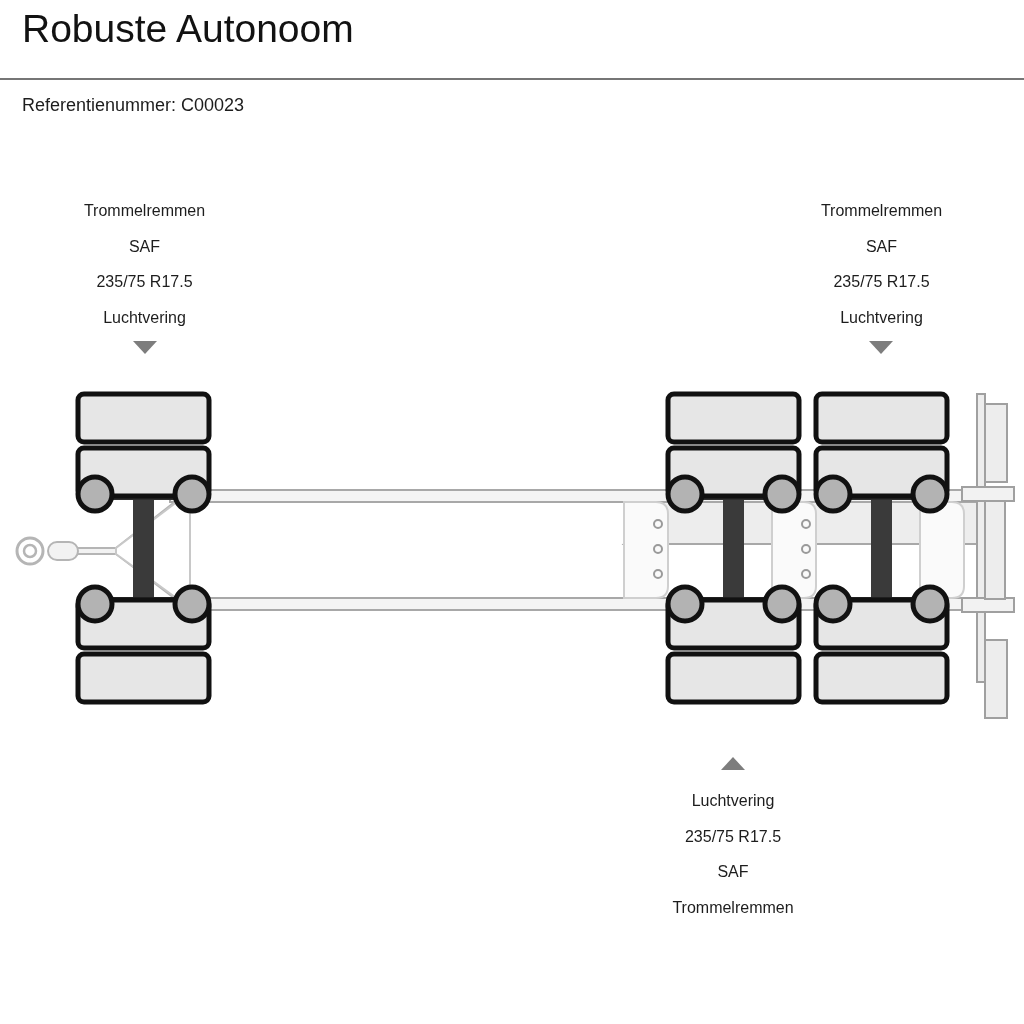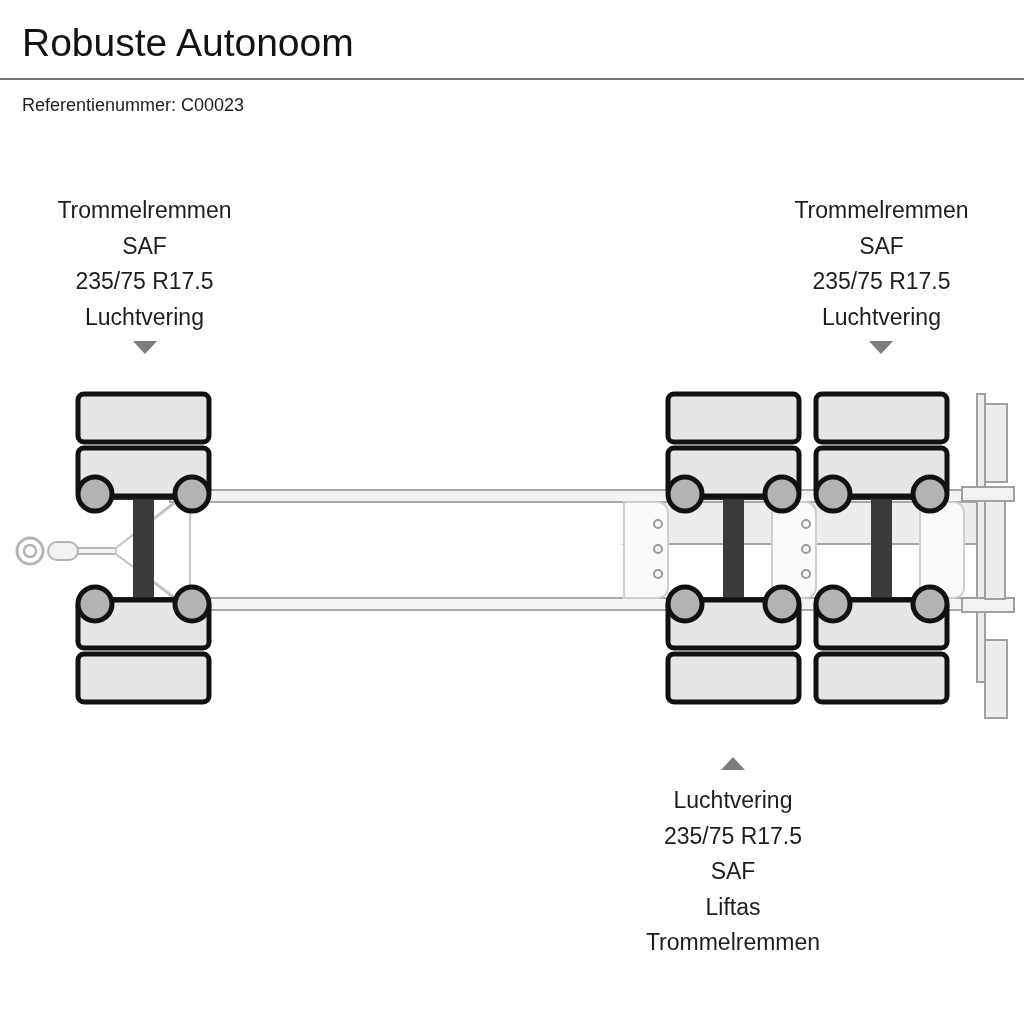--- a/index.html
+++ b/index.html
@@ -19,21 +19,21 @@
 
   
   #header {
     position: absolute;
     left: 0; top: 0;
     width: 1024px;
   }
   #page-title {
     position: absolute;
     left: 22px;
-    top: 21px;
+    top: 7px;
     font-size: 39px;
     font-weight: 400;
     line-height: 44px;
     letter-spacing: 0px;
     color: #121212;
     white-space: nowrap;
   }
   #header-divider {
     position: absolute;
     left: 0;
@@ -49,21 +49,21 @@
     font-size: 18px;
     line-height: 26px;
     color: #1d1d1d;
     white-space: nowrap;
   }
 
   
   .annotation {
     position: absolute;
     text-align: center;
-    font-size: 23px;
+    font-size: 16px;
     line-height: 35.5px;
     color: #1d1d1d;
     white-space: nowrap;
   }
   .annotation .line { display: block; }
 
   #annotation-front  { left: 3px;  top: 193px; width: 283px; }
   #annotation-rear   { left: 740px; top: 193px; width: 283px; }
   #annotation-bottom { left: 573px; top: 783px; width: 320px; }
 
@@ -119,21 +119,20 @@
   <span class="line">235/75 R17.5</span>
   <span class="line">Luchtvering</span>
 </div>
 <div class="tri tri-down" id="marker-rear"></div>
 
 <div class="tri tri-up" id="marker-bottom"></div>
 <div class="annotation" id="annotation-bottom">
   <span class="line">Luchtvering</span>
   <span class="line">235/75 R17.5</span>
   <span class="line">SAF</span>
-  <span class="line">Liftas</span>
   <span class="line">Trommelremmen</span>
 </div>
 
 <div id="trailer-diagram">
 <svg id="trailer-svg" width="1024" height="352" viewBox="0 0 1024 352" xmlns="http://www.w3.org/2000/svg">
 
   <g>
 
     <path d="M 170 118 L 624 118 L 640 134 L 640 156 L 624 172 L 1000 172
              L 1000 118 Z" fill="#ededed" stroke="#a8a8a8" stroke-width="2"></path>

